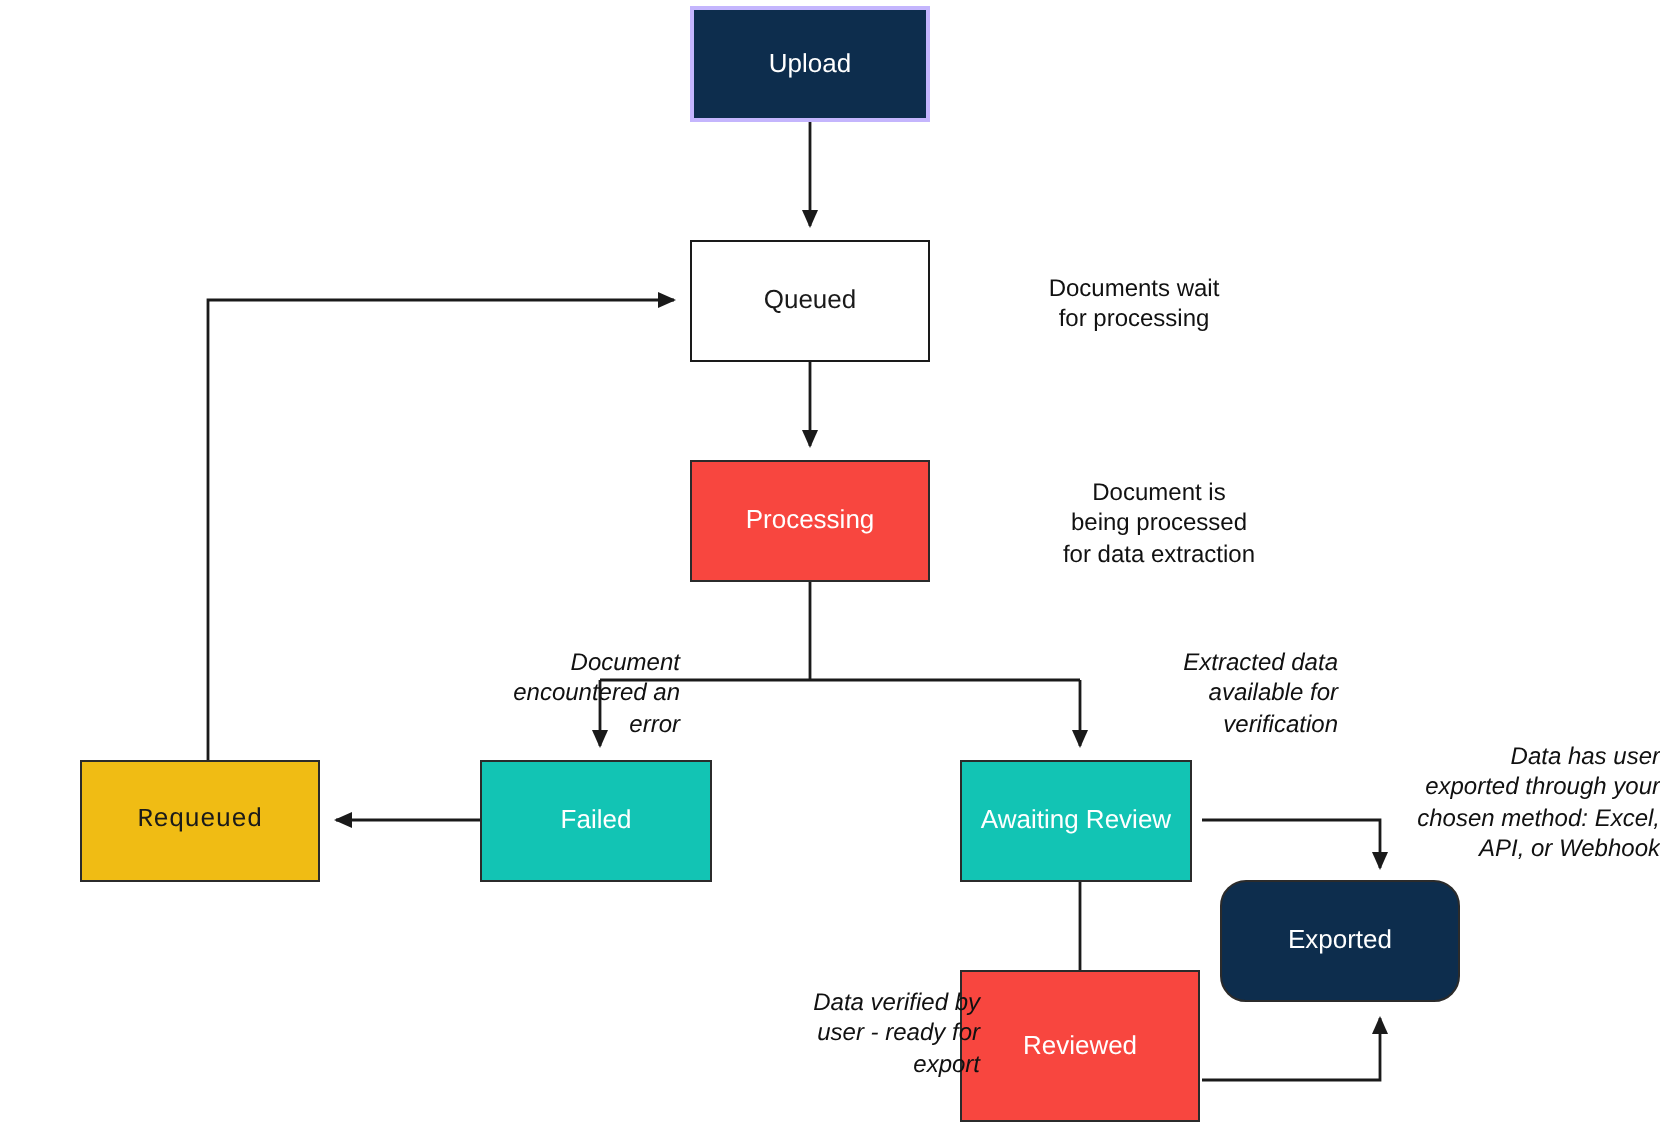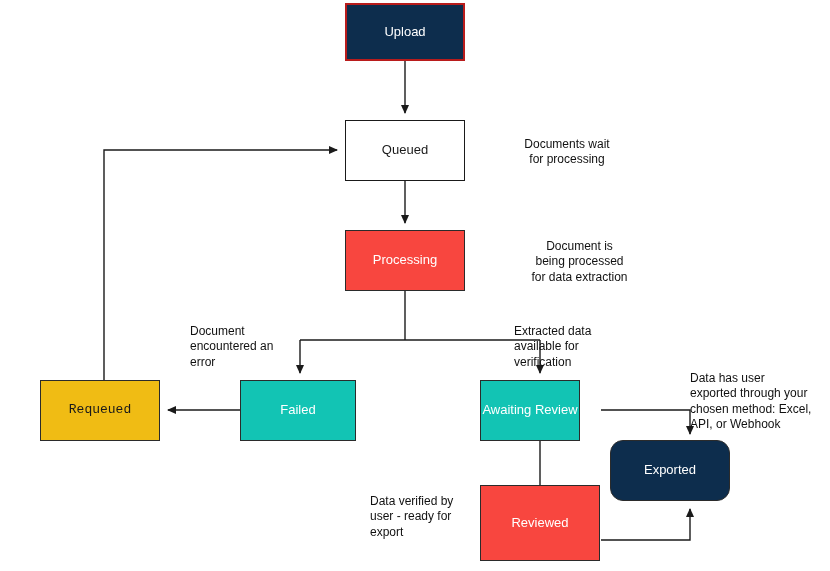--- a/index.html
+++ b/index.html
@@ -24,21 +24,21 @@
     align-items: center;
     justify-content: center;
     text-align: center;
     font-size: 13px;
     line-height: 1.25;
     border: 1px solid #0b1a2a;
   }
   .node-upload {
     background: #0d2d4d;
     color: #ffffff;
-    border: 2px solid #b91c1c;
+    border: 2px solid #c4b5fd;
   }
   .node-queued {
     background: #ffffff;
     color: #1a1a1a;
     border: 1px solid #1a1a1a;
   }
   .node-processing {
     background: #f8463f;
     color: #ffffff;
     border: 1px solid #2b2b2b;
@@ -70,21 +70,21 @@
     border: 1px solid #2b2b2b;
   }
   .note {
     position: absolute;
     font-size: 12px;
     line-height: 1.28;
     color: #111111;
     white-space: pre-line;
   }
   .note-left { text-align: center; }
-  .note-center { text-align: left; }
+  .note-center { text-align: right; font-style: italic; }
   svg.edges {
     position: absolute;
     left: 0;
     top: 0;
     width: 830px;
     height: 571px;
     pointer-events: none;
   }
 </style>
 </head>
@@ -132,21 +132,21 @@
   </div>
 
   <div class="node node-failed" style="left:240px; top:380px; width:116px; height:61px;">
     <span>Failed</span>
   </div>
 
   <div class="node node-requeued" style="left:40px; top:380px; width:120px; height:61px;">
     <span>Requeued</span>
   </div>
 
-  <div class="node node-awaiting" style="left:480px; top:380px; width:100px; height:61px;">
+  <div class="node node-awaiting" style="left:480px; top:380px; width:116px; height:61px;">
     <span>Awaiting Review</span>
   </div>
 
   <div class="node node-exported" style="left:610px; top:440px; width:120px; height:61px;border-radius:13px;">
     <span>Exported</span>
   </div>
 
   <div class="node node-reviewed" style="left:480px; top:485px; width:120px; height:76px;">
     <span>Reviewed</span>
   </div>

